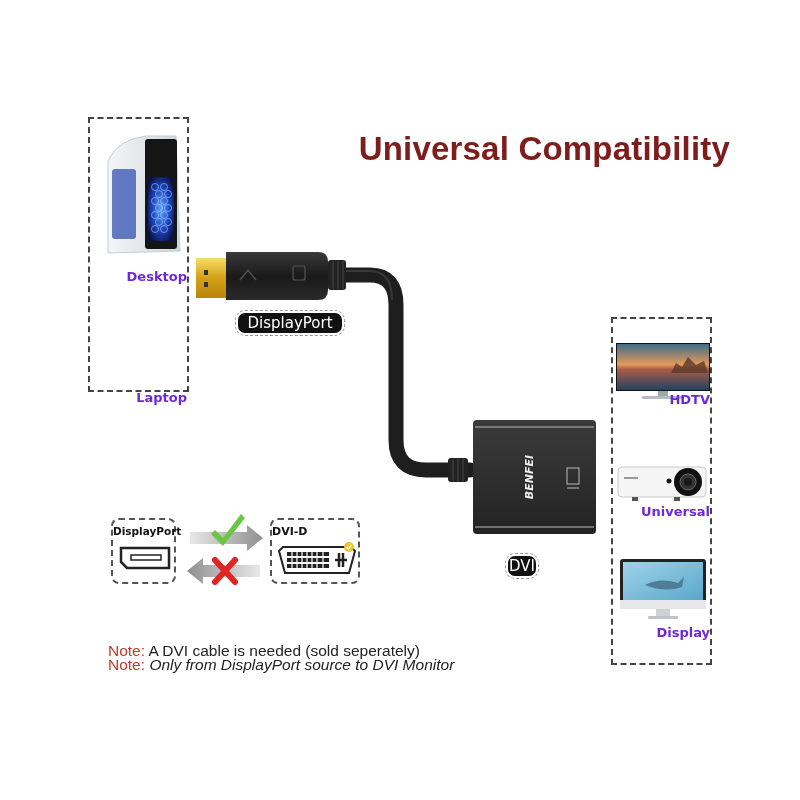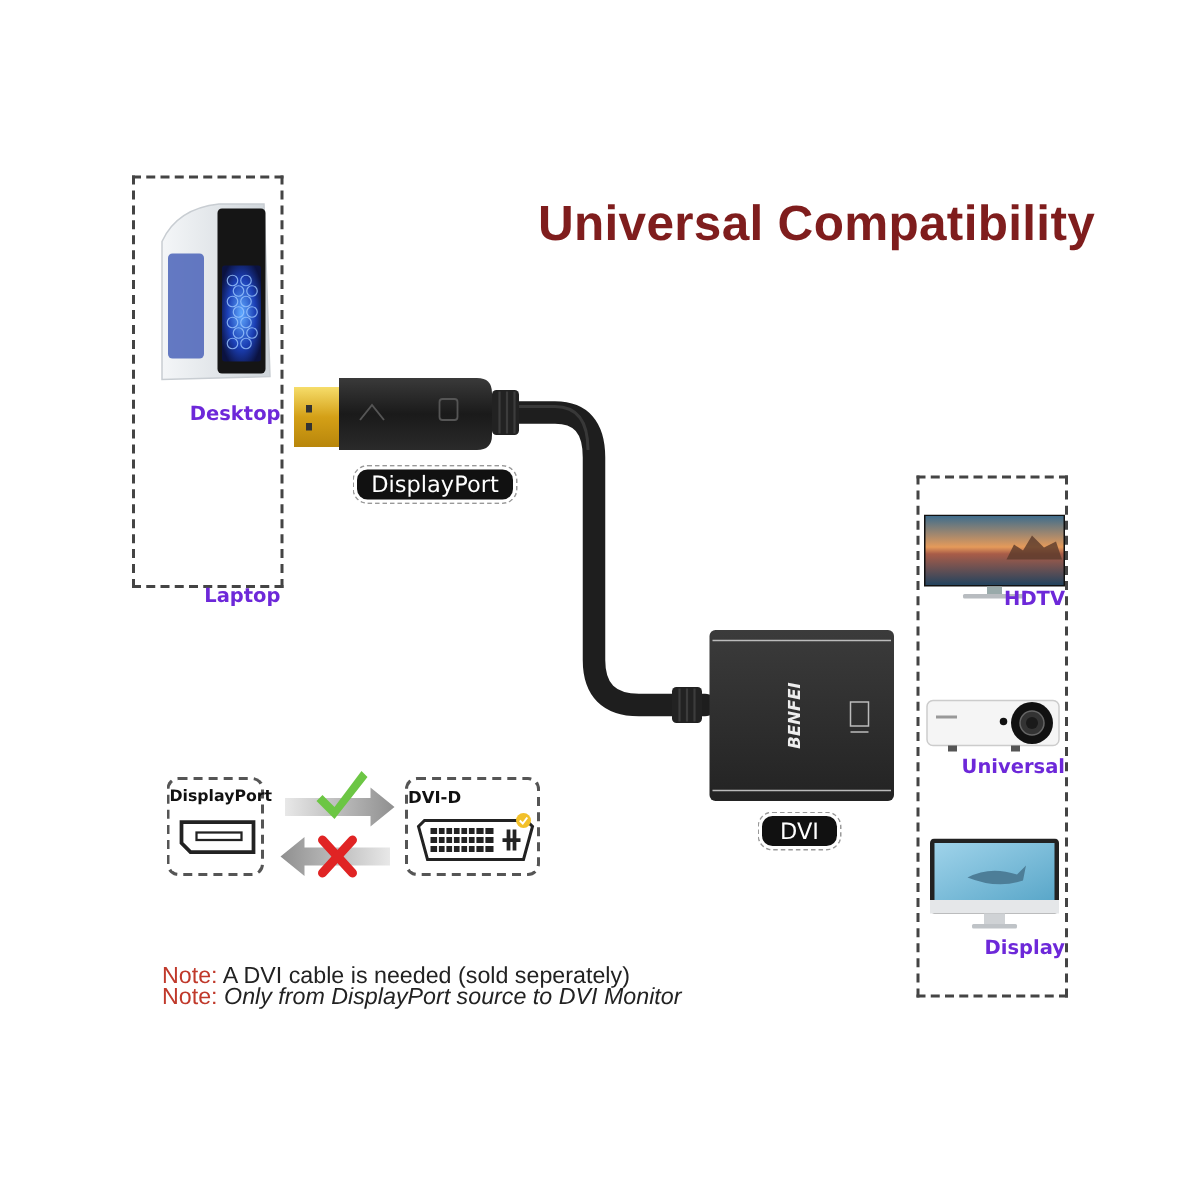--- a/index.html
+++ b/index.html
@@ -108,21 +108,21 @@
 
   <rect x="473" y="420" width="123" height="114" rx="4" fill="url(#box)"></rect>
   <line x1="475" y1="427" x2="594" y2="427" stroke="#bbb" stroke-width="1"></line>
   <line x1="475" y1="527" x2="594" y2="527" stroke="#bbb" stroke-width="1"></line>
   <rect x="567" y="468" width="12" height="16" fill="none" stroke="#bbb" stroke-width="1"></rect>
   <line x1="567" y1="488" x2="579" y2="488" stroke="#bbb" stroke-width="1"></line>
   <text x="533" y="477" transform="rotate(-90 533 477)" text-anchor="middle" font-family="DejaVu Sans, sans-serif" font-size="11" font-weight="bold" font-style="italic" fill="#eee">BENFEI</text>
 </svg>
 
 <div class="pill" style="left:238px; top:313px; width:104px; height:20px; line-height:20px;">DisplayPort</div>
-<div class="pill" style="left:508px; top:544px; width:50px; height:20px; line-height:20px;">DVI</div>
+<div class="pill" style="left:508px; top:556px; width:28px; height:20px; line-height:20px;">DVI</div>
 
 <div class="dash-box" style="left:611px; top:317px; width:101px; height:348px;">
 
   <div class="abs" style="left:3px; top:24px; width:94px; height:58px;">
     <svg width="94" height="58" viewBox="0 0 94 58">
       <defs>
         <linearGradient id="tv" x1="0" x2="0" y1="0" y2="1">
             <stop offset="0" stop-color="#3f6d8c"></stop>
             <stop offset="0.45" stop-color="#e59a5a"></stop>
             <stop offset="0.55" stop-color="#a85c48"></stop>

